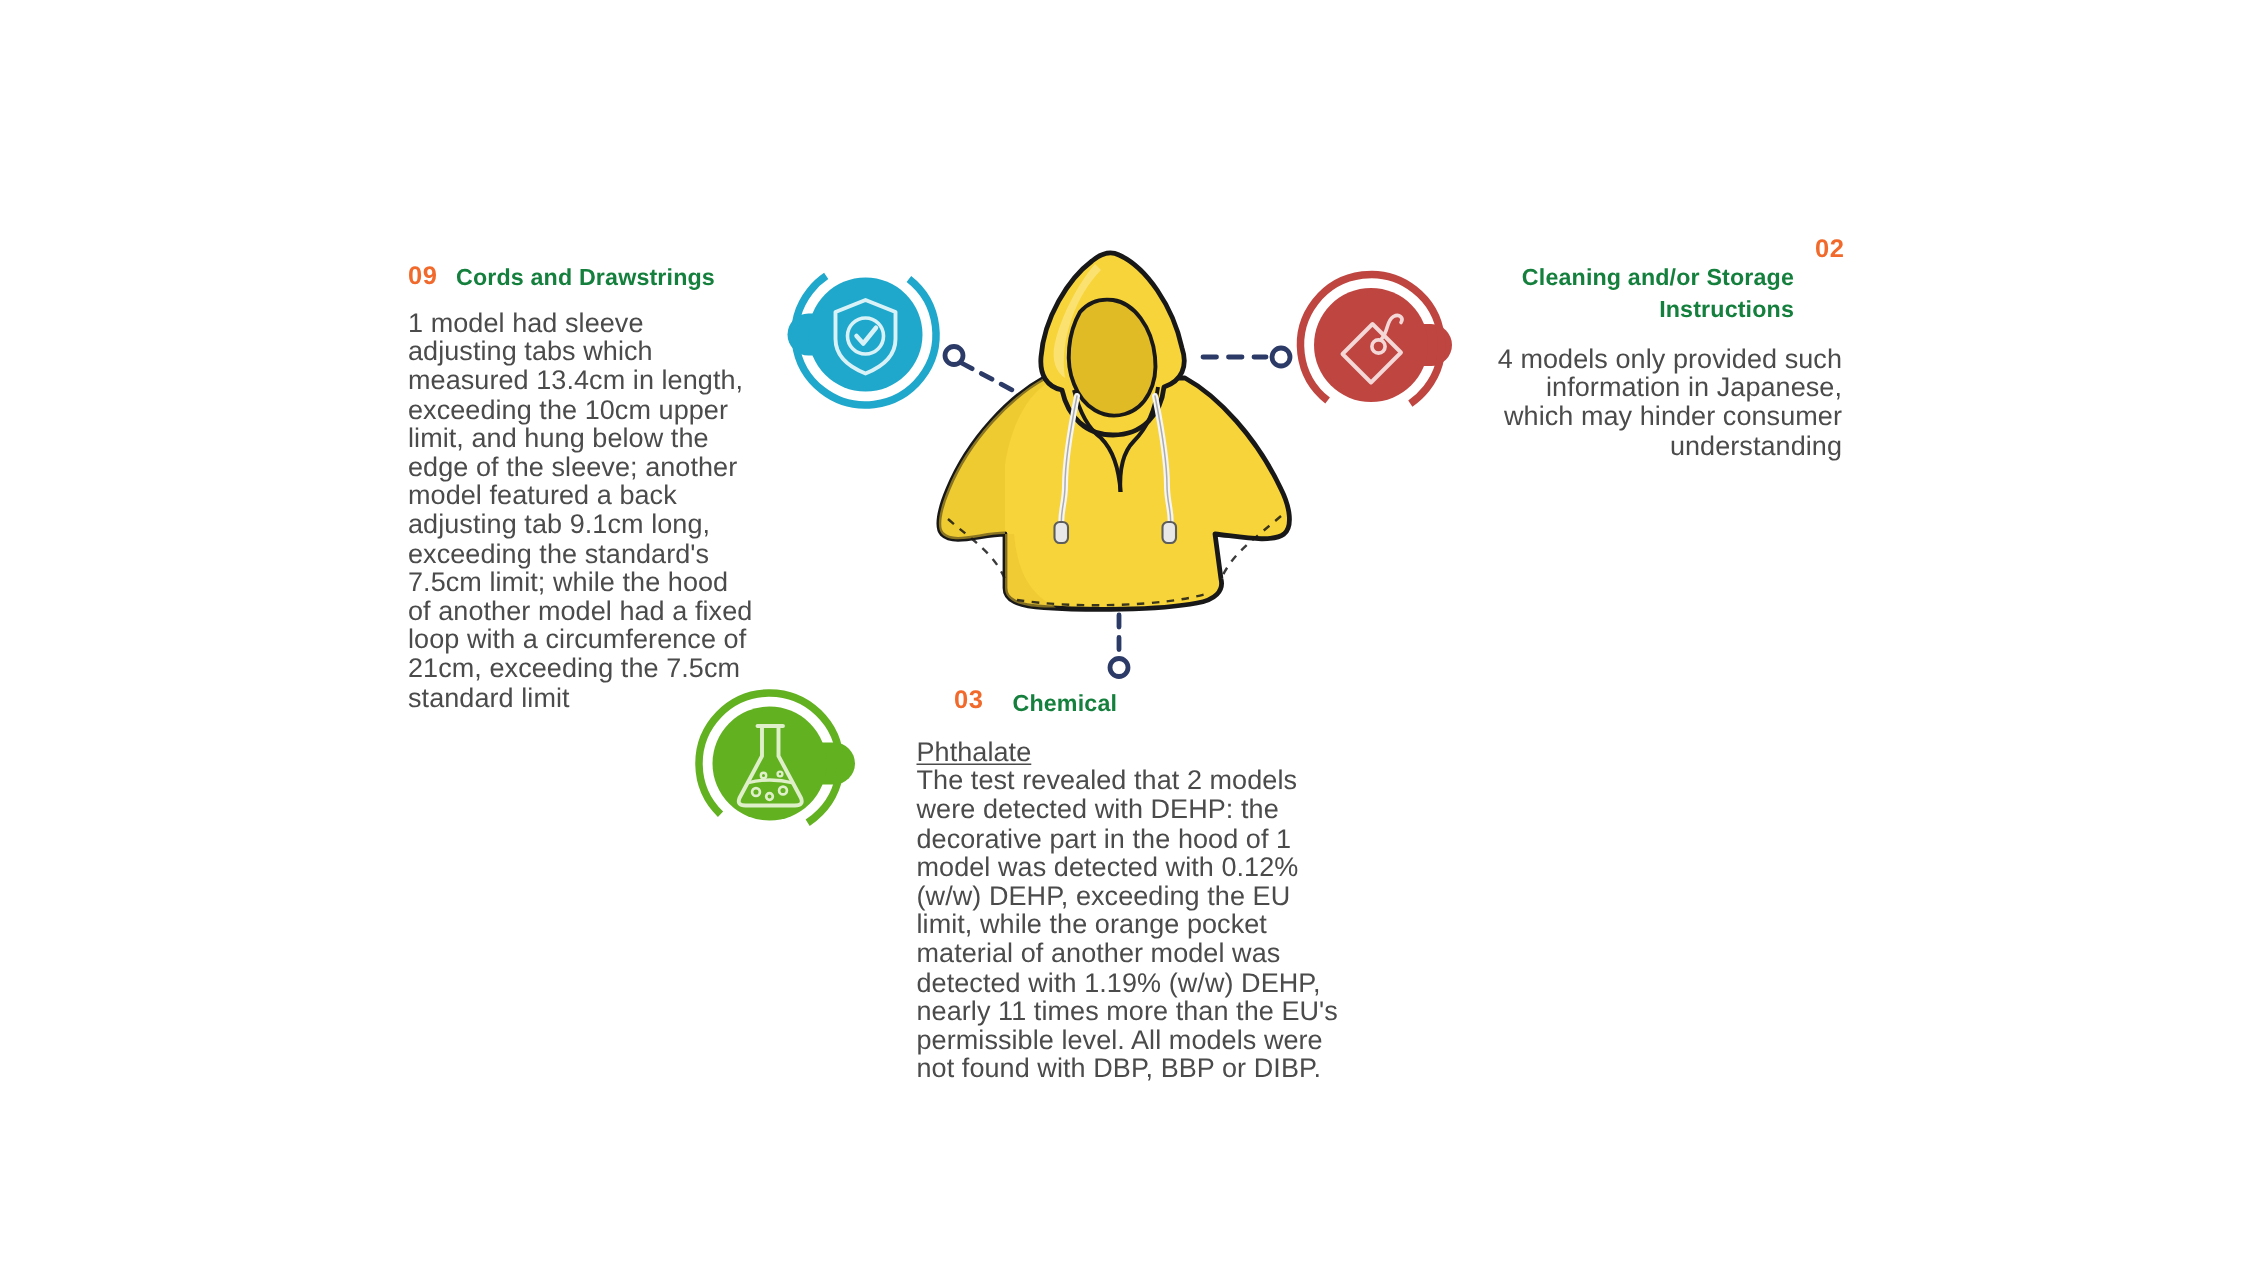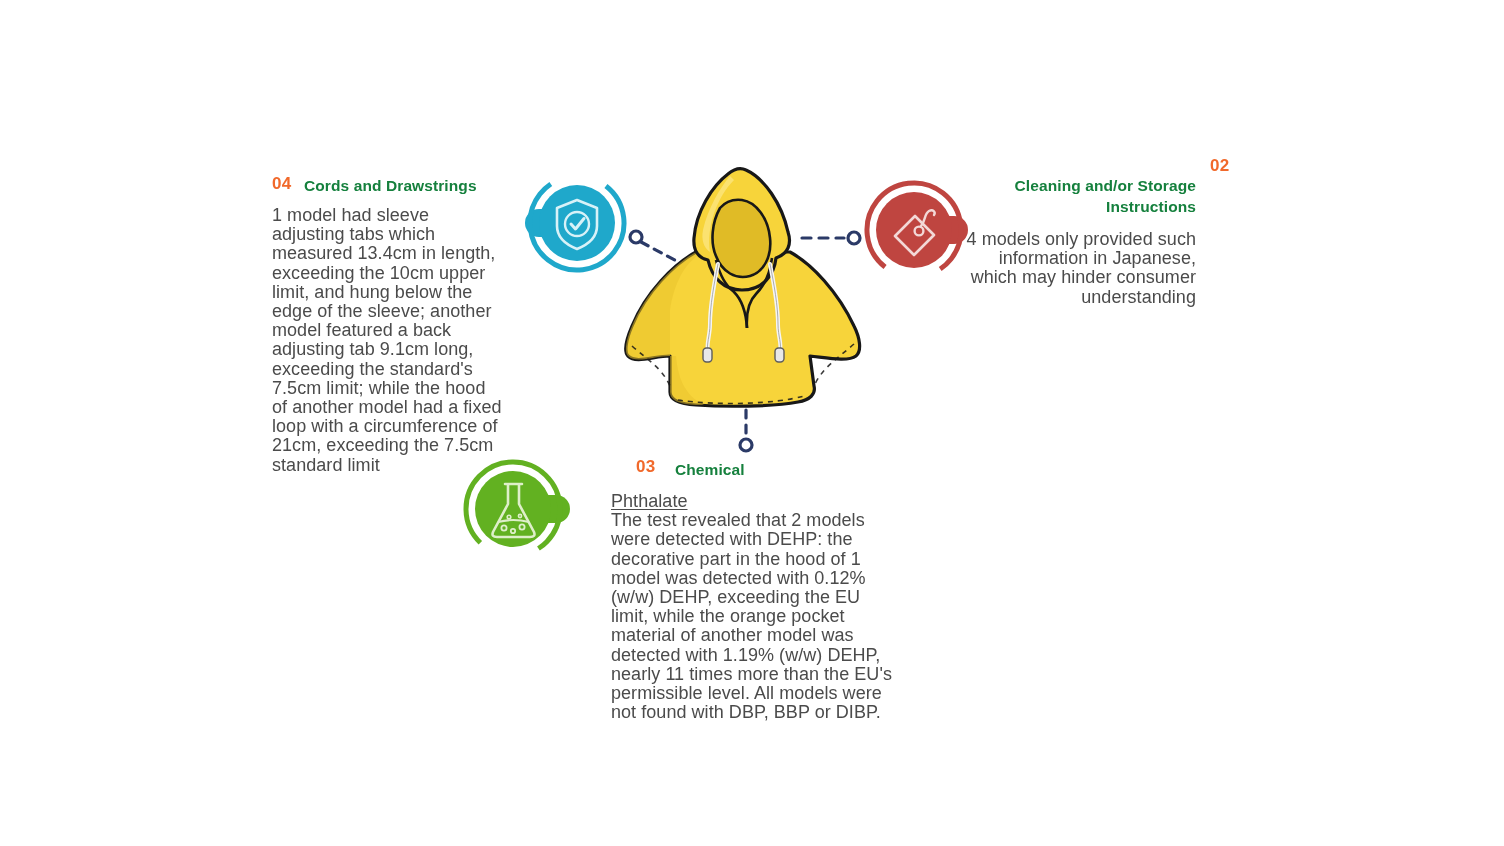--- a/index.html
+++ b/index.html
@@ -65,21 +65,21 @@
 
   
   #raincoat { position: absolute; }
   #raincoat svg { display: block; }
 </style>
 </head>
 <body>
 
 <div id="canvas">
 
-  <div class="num" style="left:272px; top:174px;">04</div>
+  <div class="num" style="left:272px; top:174px;">09</div>
   <div class="heading" style="left:304px; top:175px;">Cords and Drawstrings</div>
   <div class="body-text" style="left:272px; top:206px; width:230px;">1 model had sleeve adjusting tabs which measured 13.4cm in length, exceeding the 10cm upper limit, and hung below the edge of the sleeve; another model featured a back adjusting tab 9.1cm long, exceeding the standard's 7.5cm limit; while the hood of another model had a fixed loop with a circumference of 21cm, exceeding the 7.5cm standard limit</div>
 
   <div class="badge" style="left:525px; top:172px;">
     <svg width="110" height="105" viewBox="0 0 110 105">
 
       <rect x="0" y="37" width="46" height="28" rx="14" fill="#1FA8CB"></rect>
 
       <circle cx="52" cy="51" r="47" fill="none" stroke="#1FA8CB" stroke-width="5" stroke-dasharray="236 60" transform="rotate(-52 52 51)" stroke-linecap="butt"></circle>
 
@@ -94,21 +94,21 @@
   <div class="conn" style="left:628px; top:228px;">
     <svg width="80" height="48" viewBox="0 0 80 48">
       <circle cx="8" cy="9" r="6" fill="none" stroke="#2B3A67" stroke-width="3.2"></circle>
       <path d="M13 14 L58 38" stroke="#2B3A67" stroke-width="3.2" stroke-dasharray="8 7" stroke-linecap="round"></path>
     </svg>
   </div>
 
   <div class="num" style="left:1210px; top:156px;">02</div>
   <div class="heading align-right" style="left:944px; top:196px; width:252px; white-space:normal;">Instructions</div>
   <div class="heading align-right" style="left:944px; top:175px; width:252px; white-space:normal;">Cleaning and/or Storage</div>
-  <div class="body-text align-right" style="left:966px; top:230px; width:230px;">4 models only provided such information in Japanese, which may hinder consumer understanding</div>
+  <div class="body-text align-right" style="left:998px; top:230px; width:230px;">4 models only provided such information in Japanese, which may hinder consumer understanding</div>
 
   <div class="badge" style="left:862px; top:180px;">
     <svg width="110" height="105" viewBox="0 0 110 105">
 
       <rect x="58" y="36" width="48" height="28" rx="14" fill="#BF4540"></rect>
 
       <circle cx="52" cy="50" r="47" fill="none" stroke="#BF4540" stroke-width="5" stroke-dasharray="236 60" transform="rotate(128 52 50)" stroke-linecap="butt"></circle>
 
       <circle cx="52" cy="50" r="38" fill="#BF4540"></circle>
 

